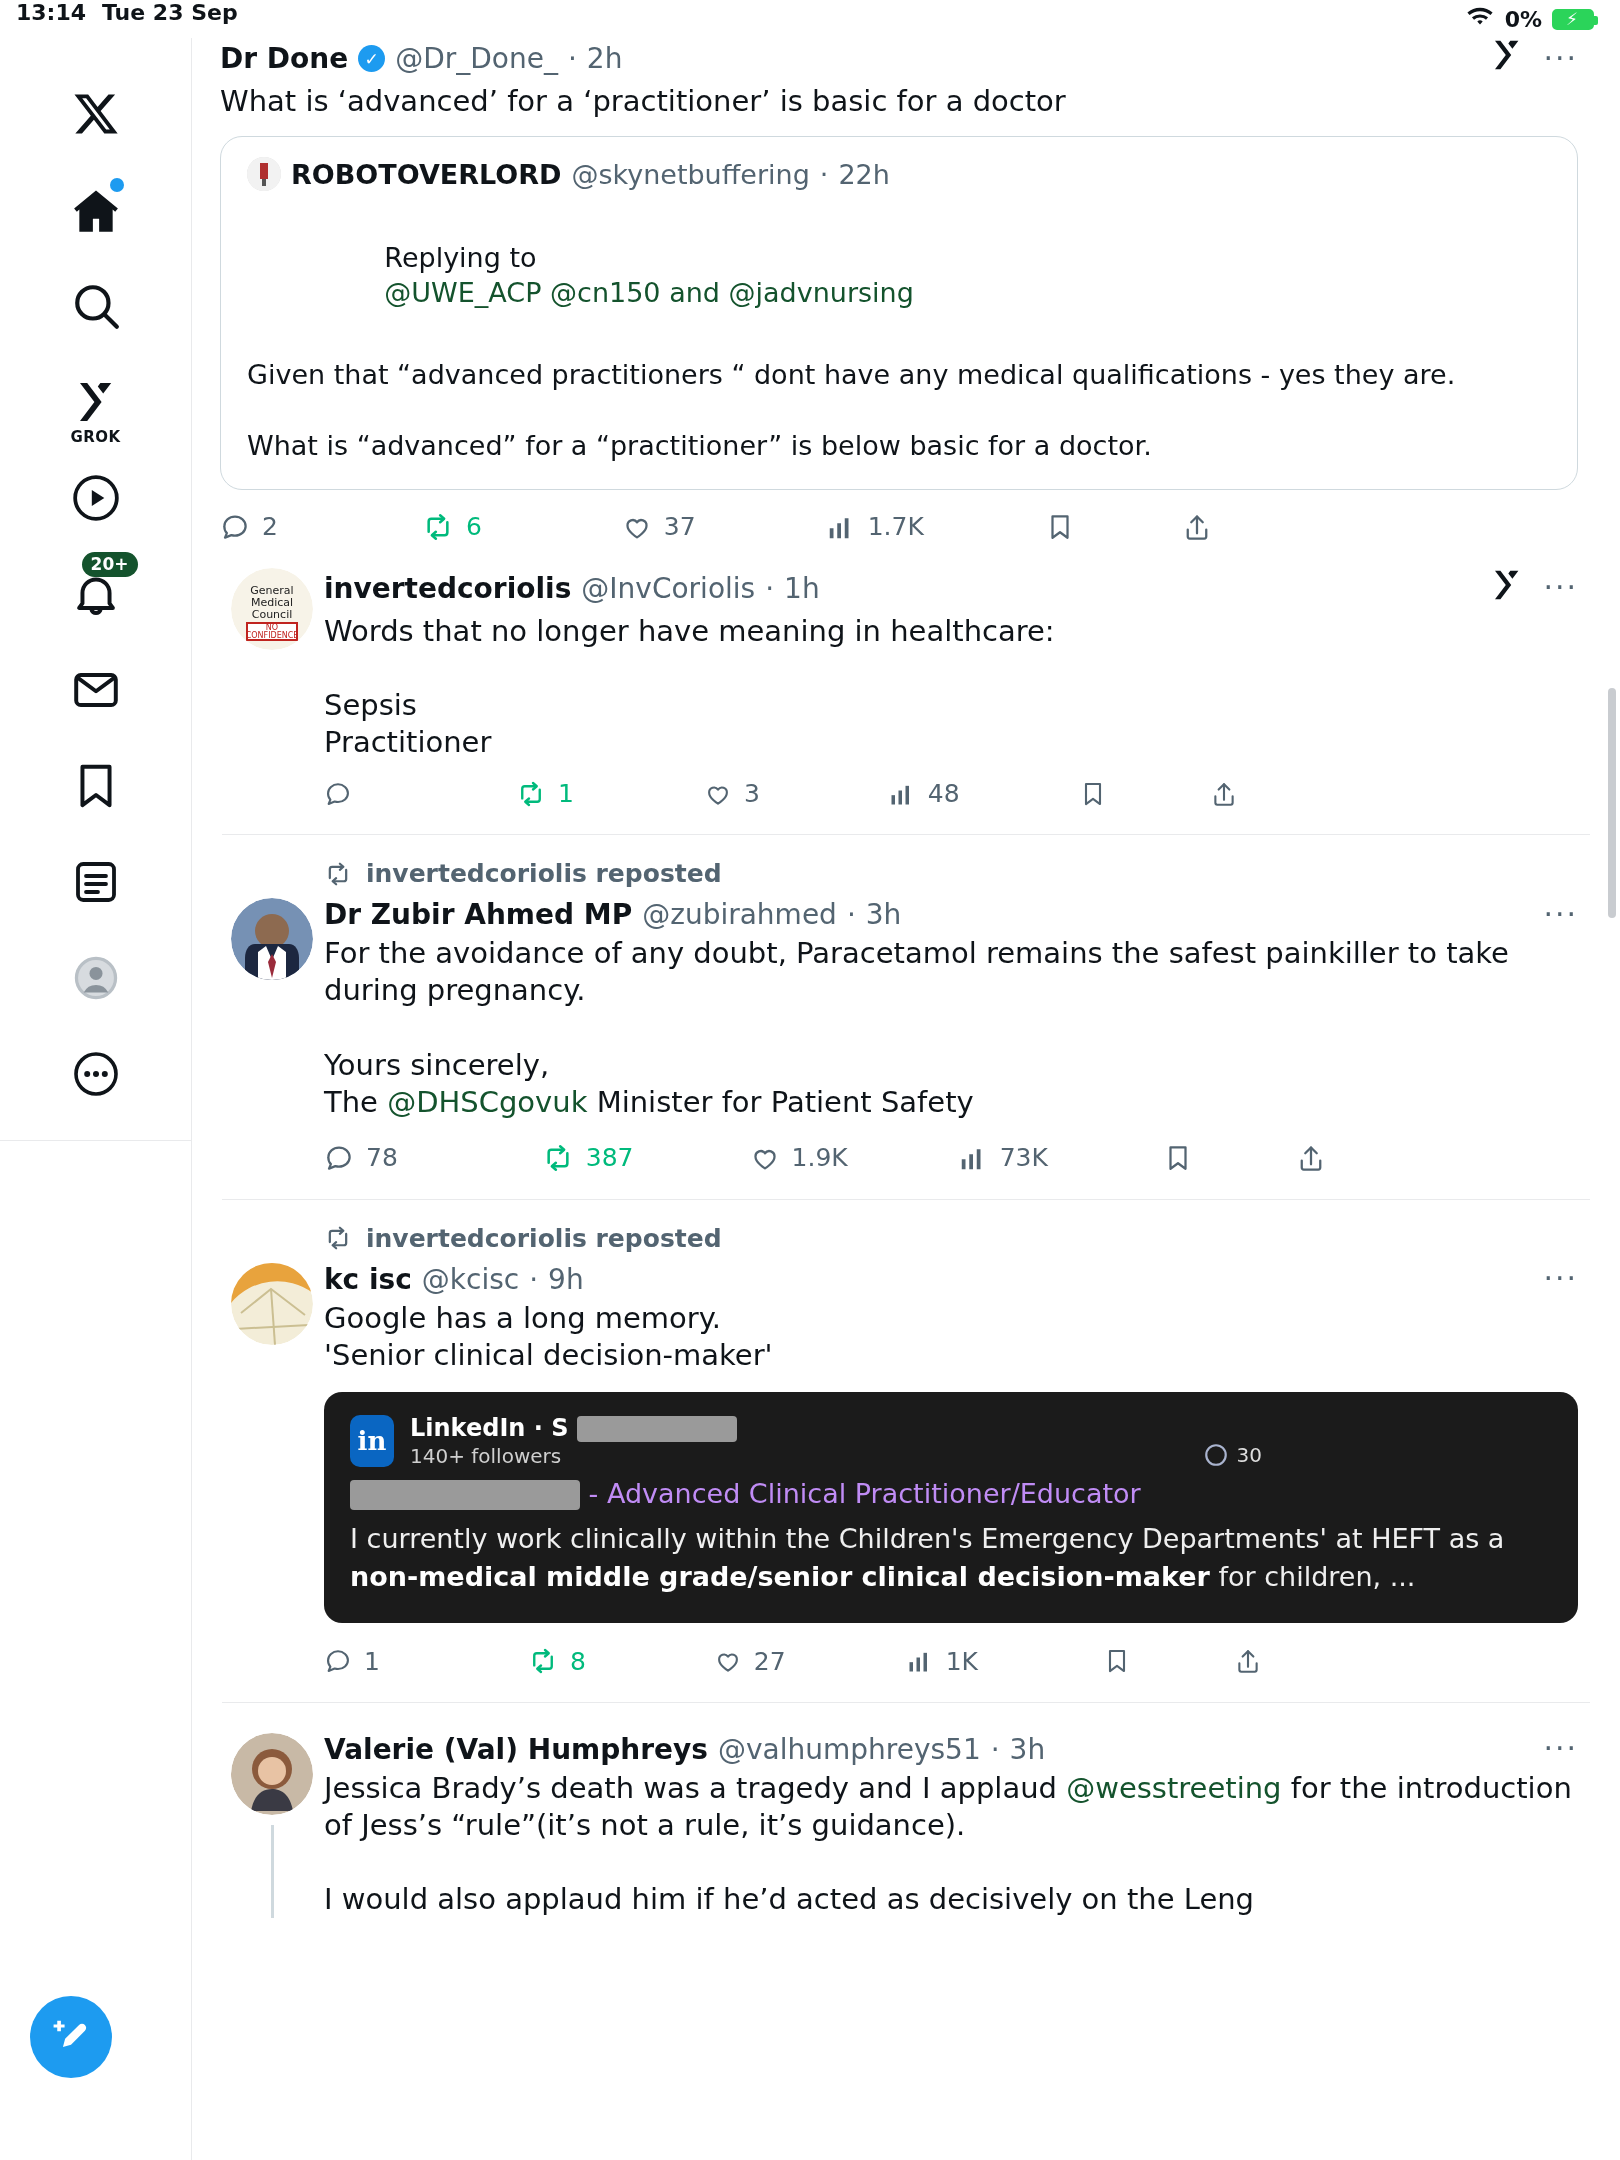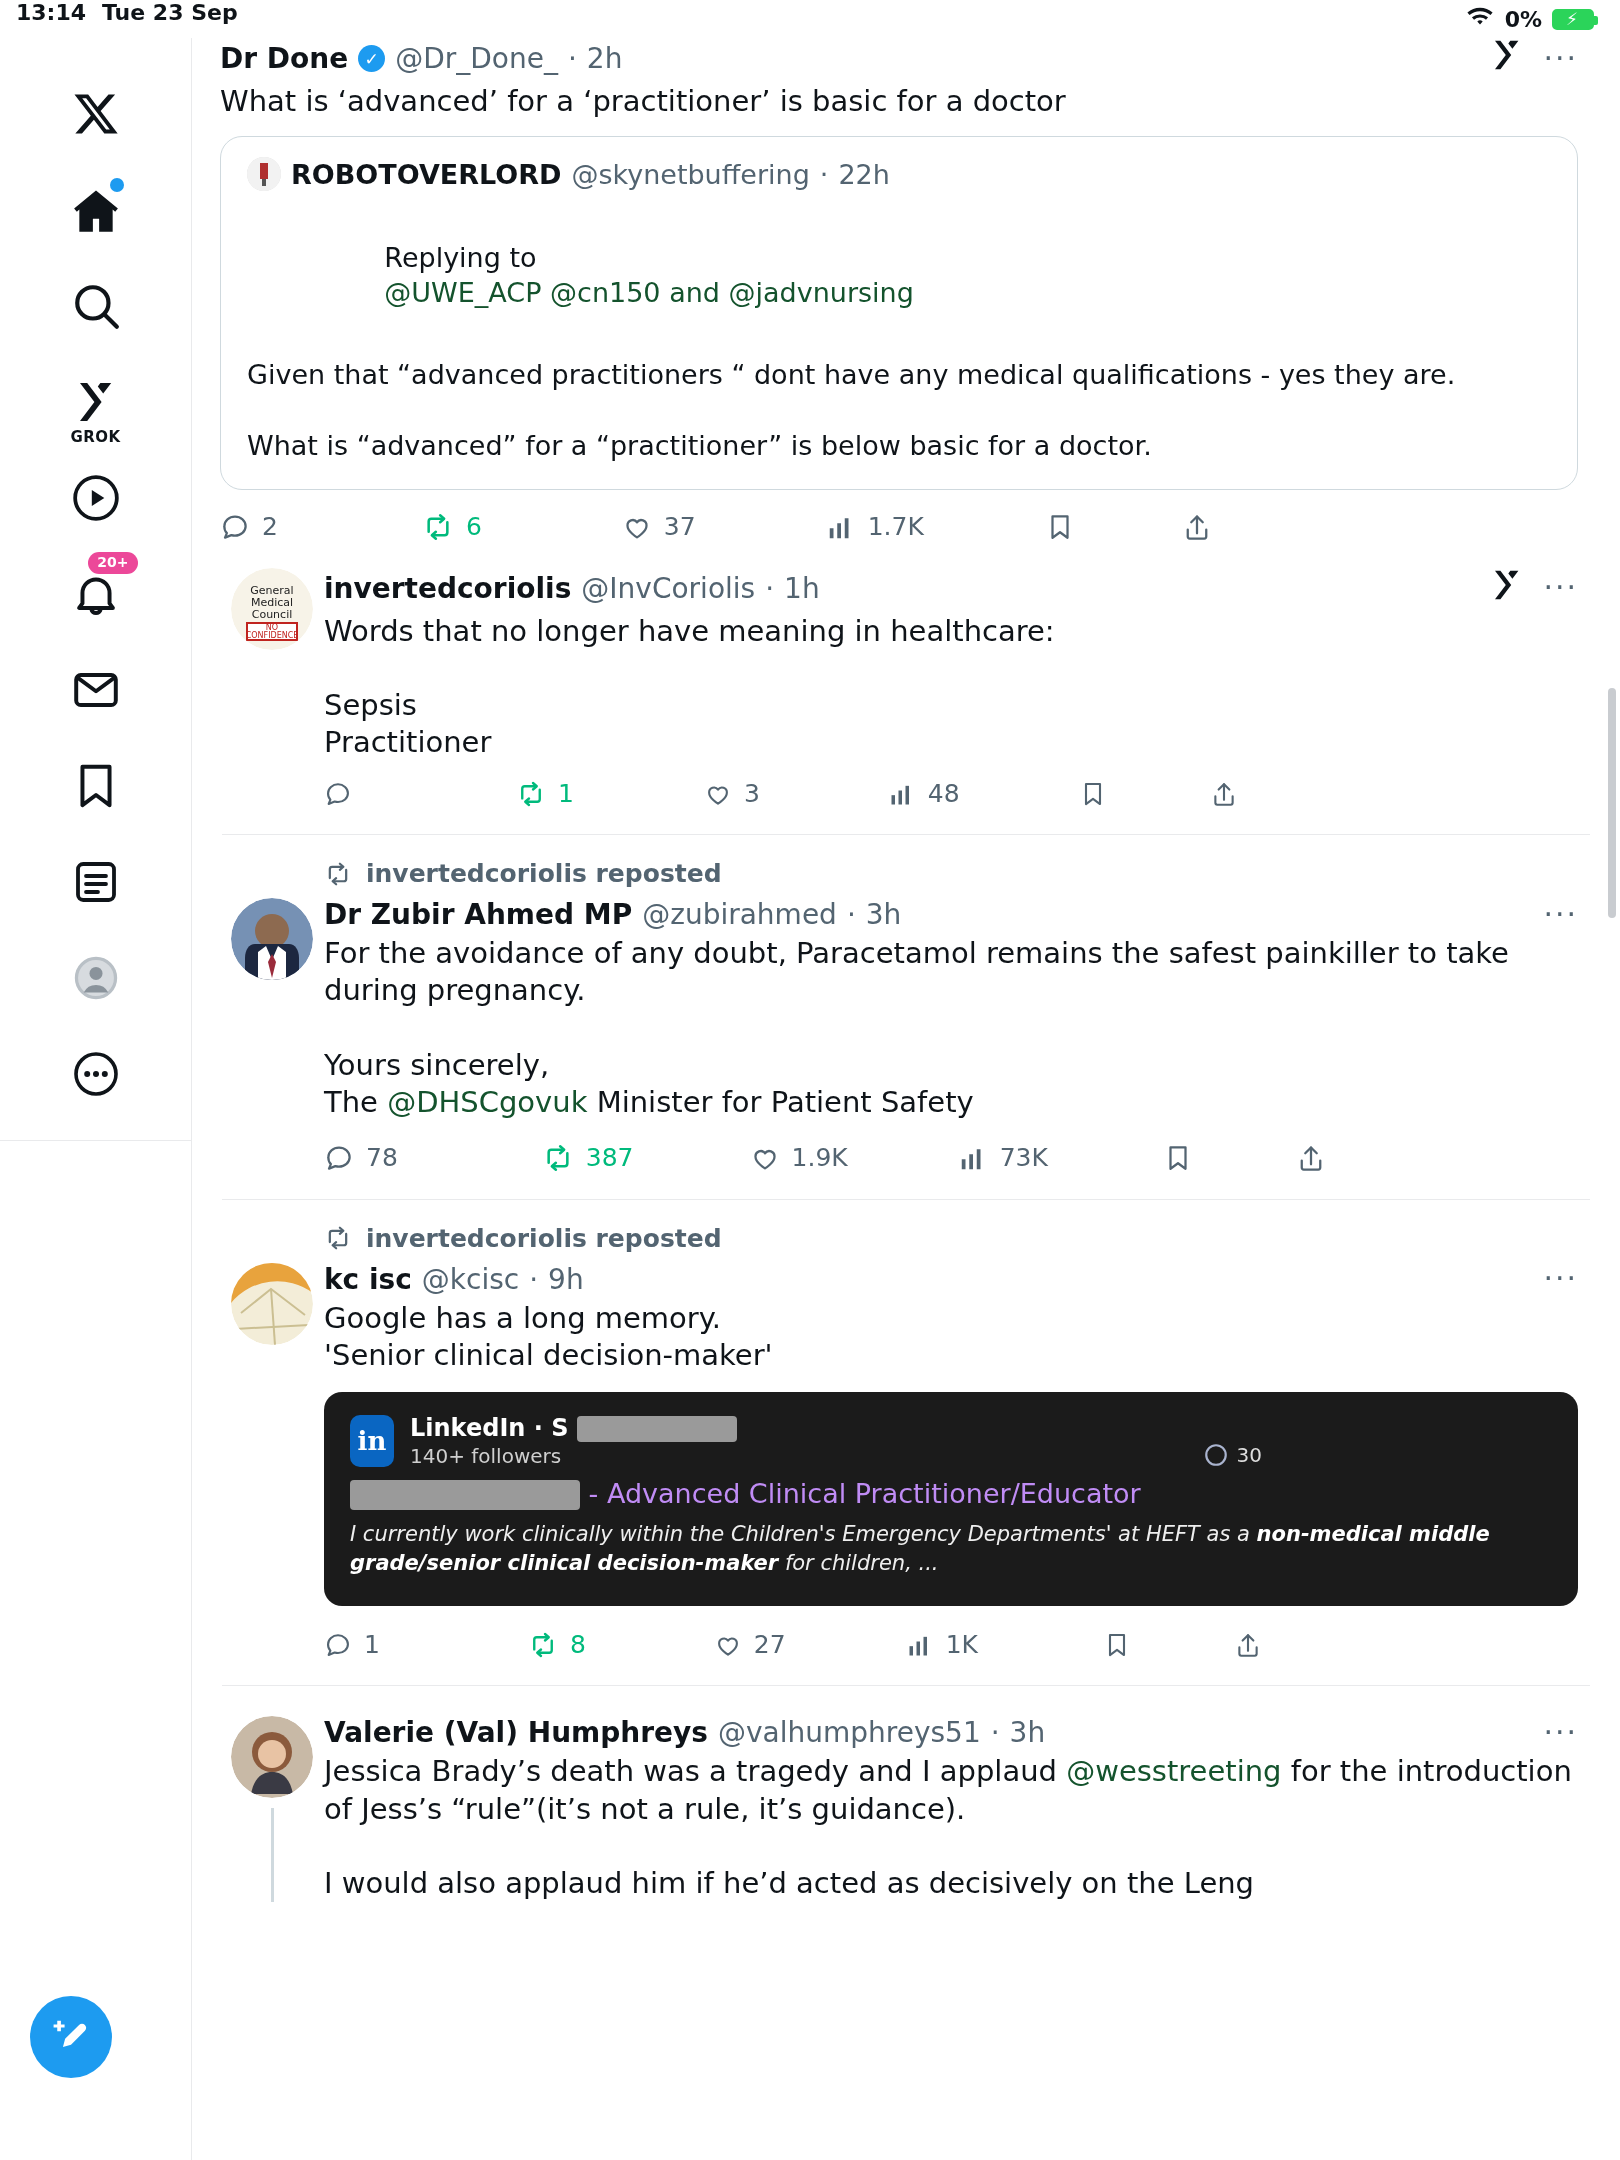--- a/index.html
+++ b/index.html
@@ -51,21 +51,21 @@
     width: 96px; height: 96px;
     display:flex; align-items:center; justify-content:center;
     position:relative;
     color:#0f1419;
   }
   .nav-item svg { display:block; }
   .nav .grok-label { position:absolute; bottom:4px; left:50%; transform:translateX(-50%); font-size:15px; font-weight:700; letter-spacing:.5px;}
   .dot-blue { position:absolute; width:14px; height:14px; border-radius:50%; background:#1d9bf0; top:16px; right:20px; }
   .badge {
     position:absolute; top:6px; right:6px;
-    background:#ec4899; color:#fff; font-size:14px; font-weight:700;
+    background:#14532d; color:#fff; font-size:17px; font-weight:700;
     border-radius:16px; padding:2px 9px; line-height:1.25;
   }
   .nav-sep { width:192px; height:1px; background:#e9eaec; margin-top: 18px; }
   .compose {
     position:absolute; left:30px; bottom: 82px;
     width: 82px; height: 82px; border-radius:50%;
     background:#1d9bf0; color:#fff;
     display:flex; align-items:center; justify-content:center;
   }
 
@@ -115,21 +115,21 @@
   .repost-head { display:flex; align-items:center; gap:14px; color:#536471; font-size:25px; font-weight:700; padding: 24px 0 10px 132px; }
 
   
   .li-card { margin-top:18px; background:#1b1b1b; border-radius:18px; padding: 22px 26px 28px 26px; color:#fff; }
   .li-head { display:flex; align-items:center; gap:16px; }
   .li-logo { width:44px; height:52px; border-radius:10px; background:#0a66c2; color:#fff; font-weight:700; font-size:26px; display:flex; align-items:center; justify-content:center; font-family:"DejaVu Serif", serif;}
   .li-name { font-size:24px; font-weight:600; }
   .li-sub { font-size:20px; color:#cfcfcf; margin-top:2px; }
   .redact { display:inline-block; background:#9a9a9a; border-radius:4px; height:26px; vertical-align:middle; }
   .li-title { font-size:27px; color:#c08cf5; font-weight:500; margin-top:10px; }
-  .li-body { font-size:21px; line-height:1.38; color:#efefef; margin-top:10px;font-style:italic; }
+  .li-body { font-size:27px; line-height:1.38; color:#efefef; margin-top:10px; }
   .li-body b { color:#fff; }
 </style>
 </head>
 <body>
 
 <div class="screen">
 
   <div class="statusbar">
     <span class="time">13:14</span>
     <span class="date">Tue 23 Sep</span>

